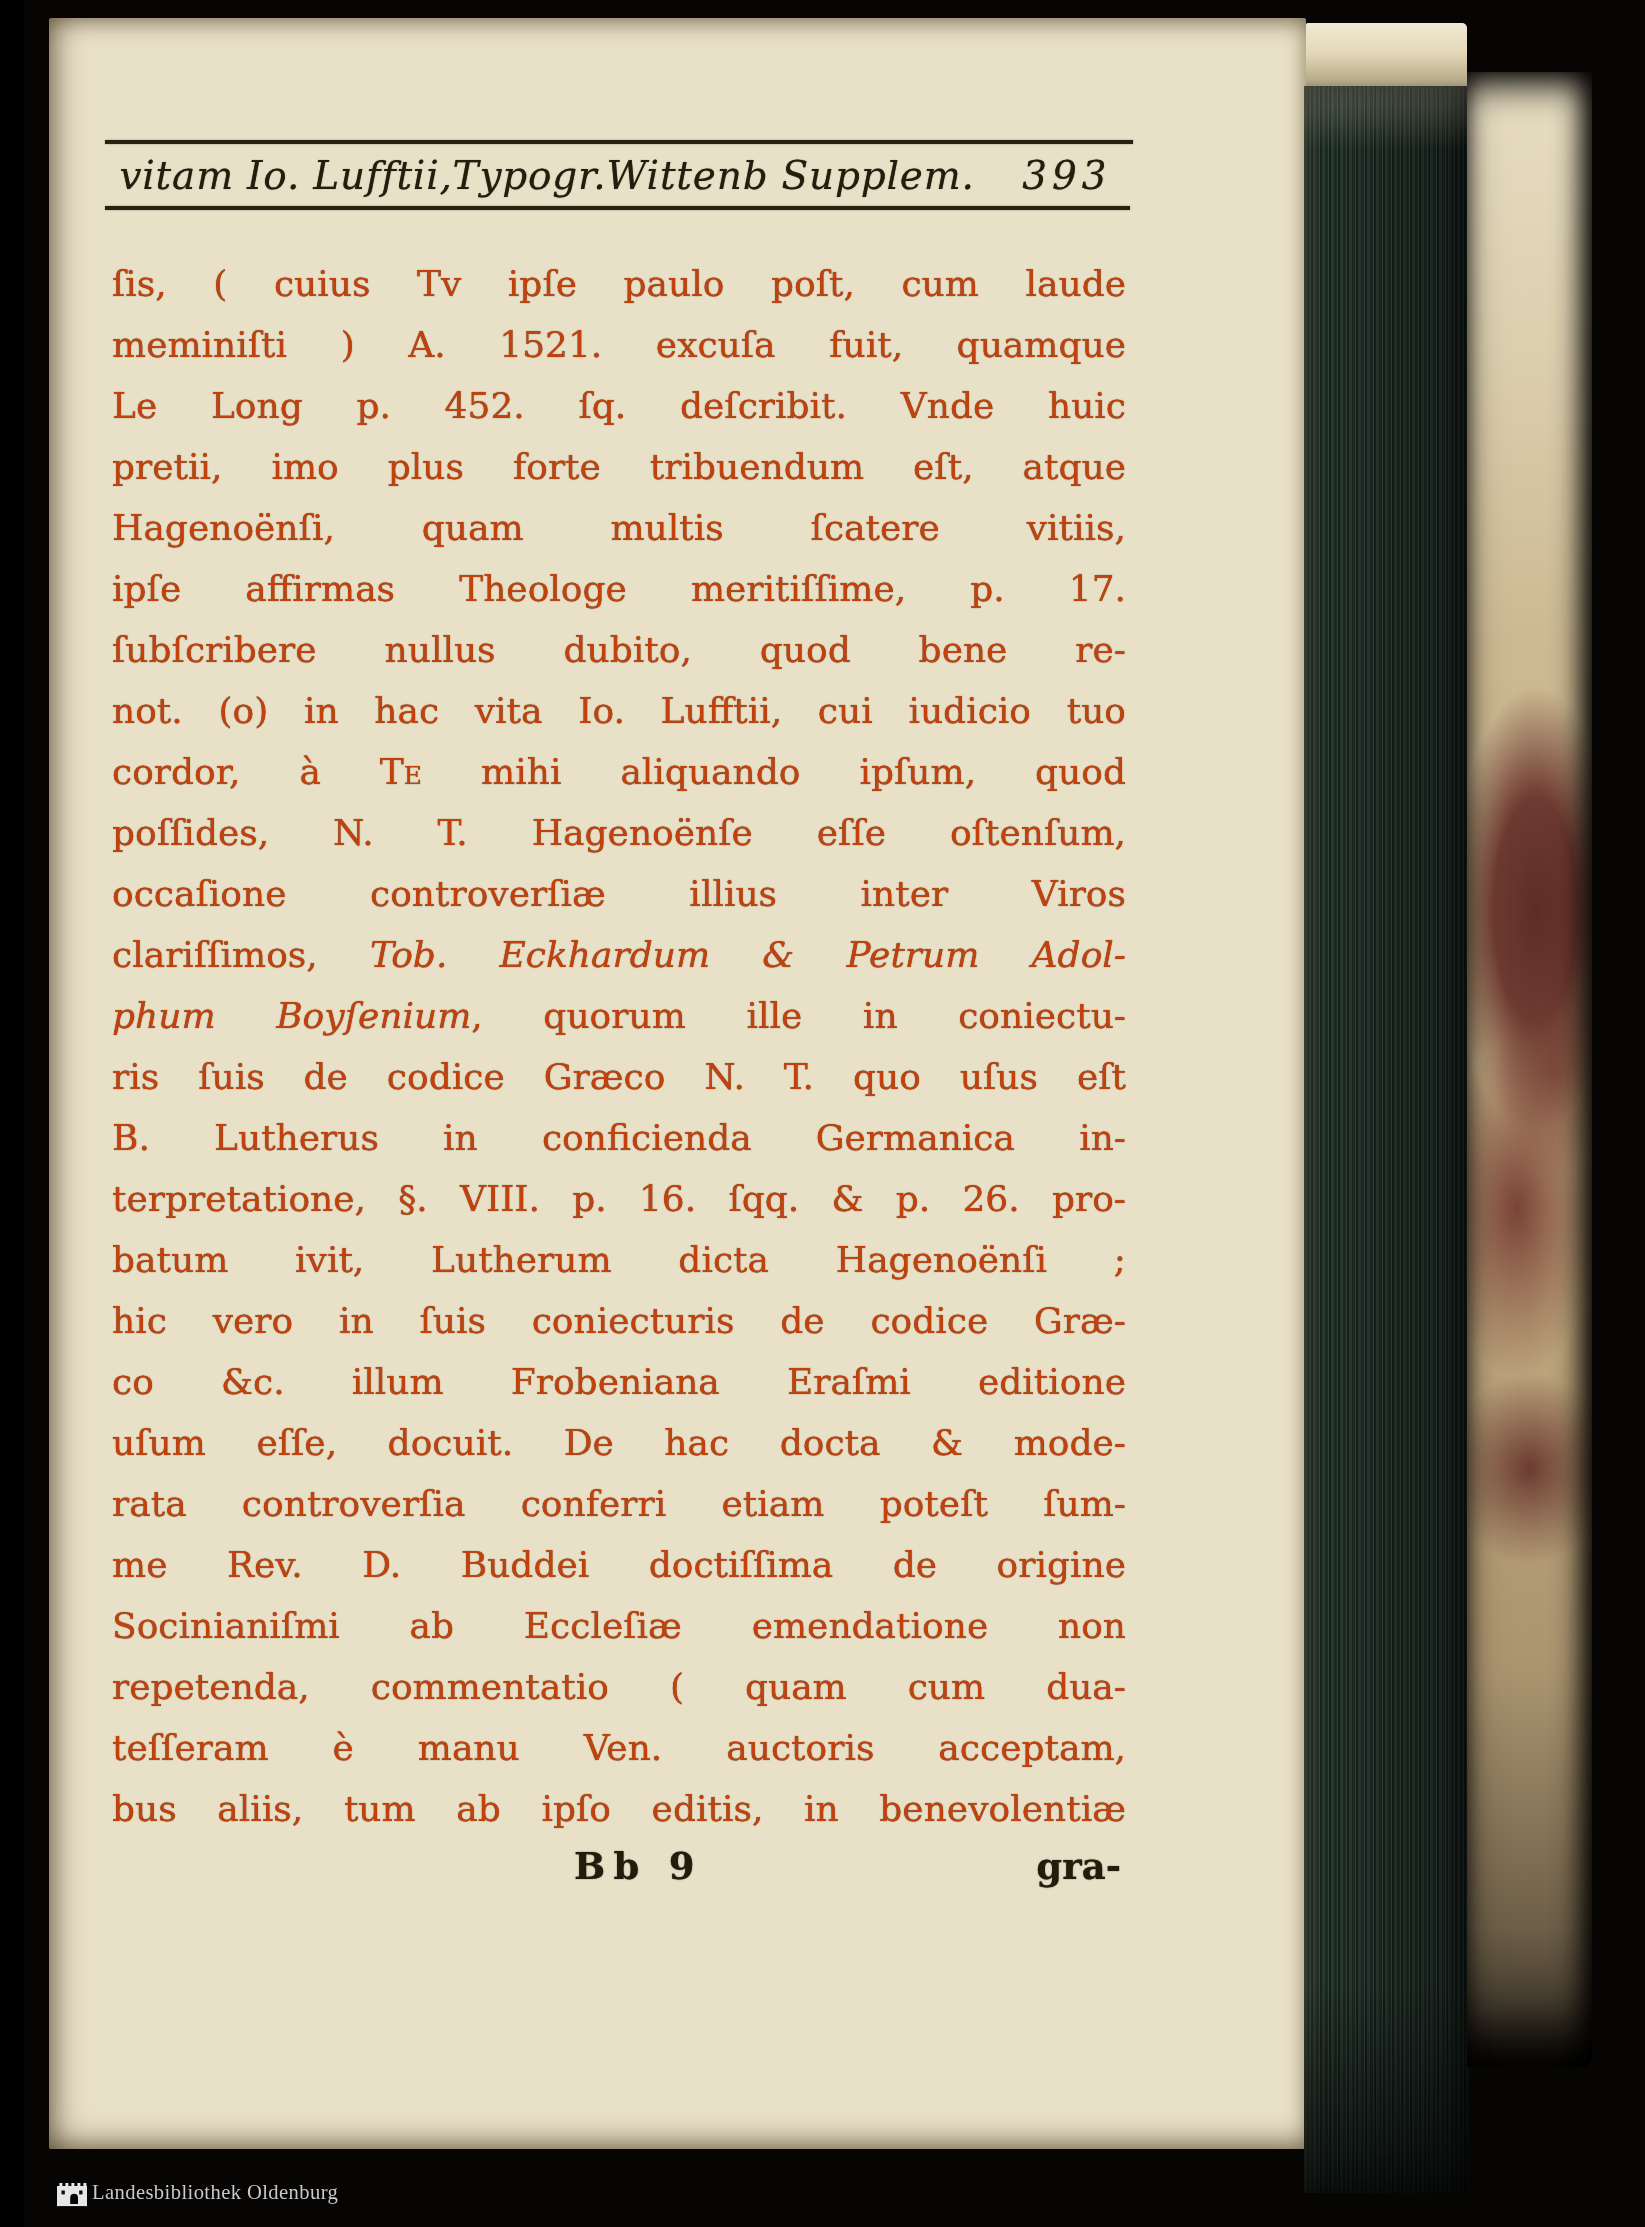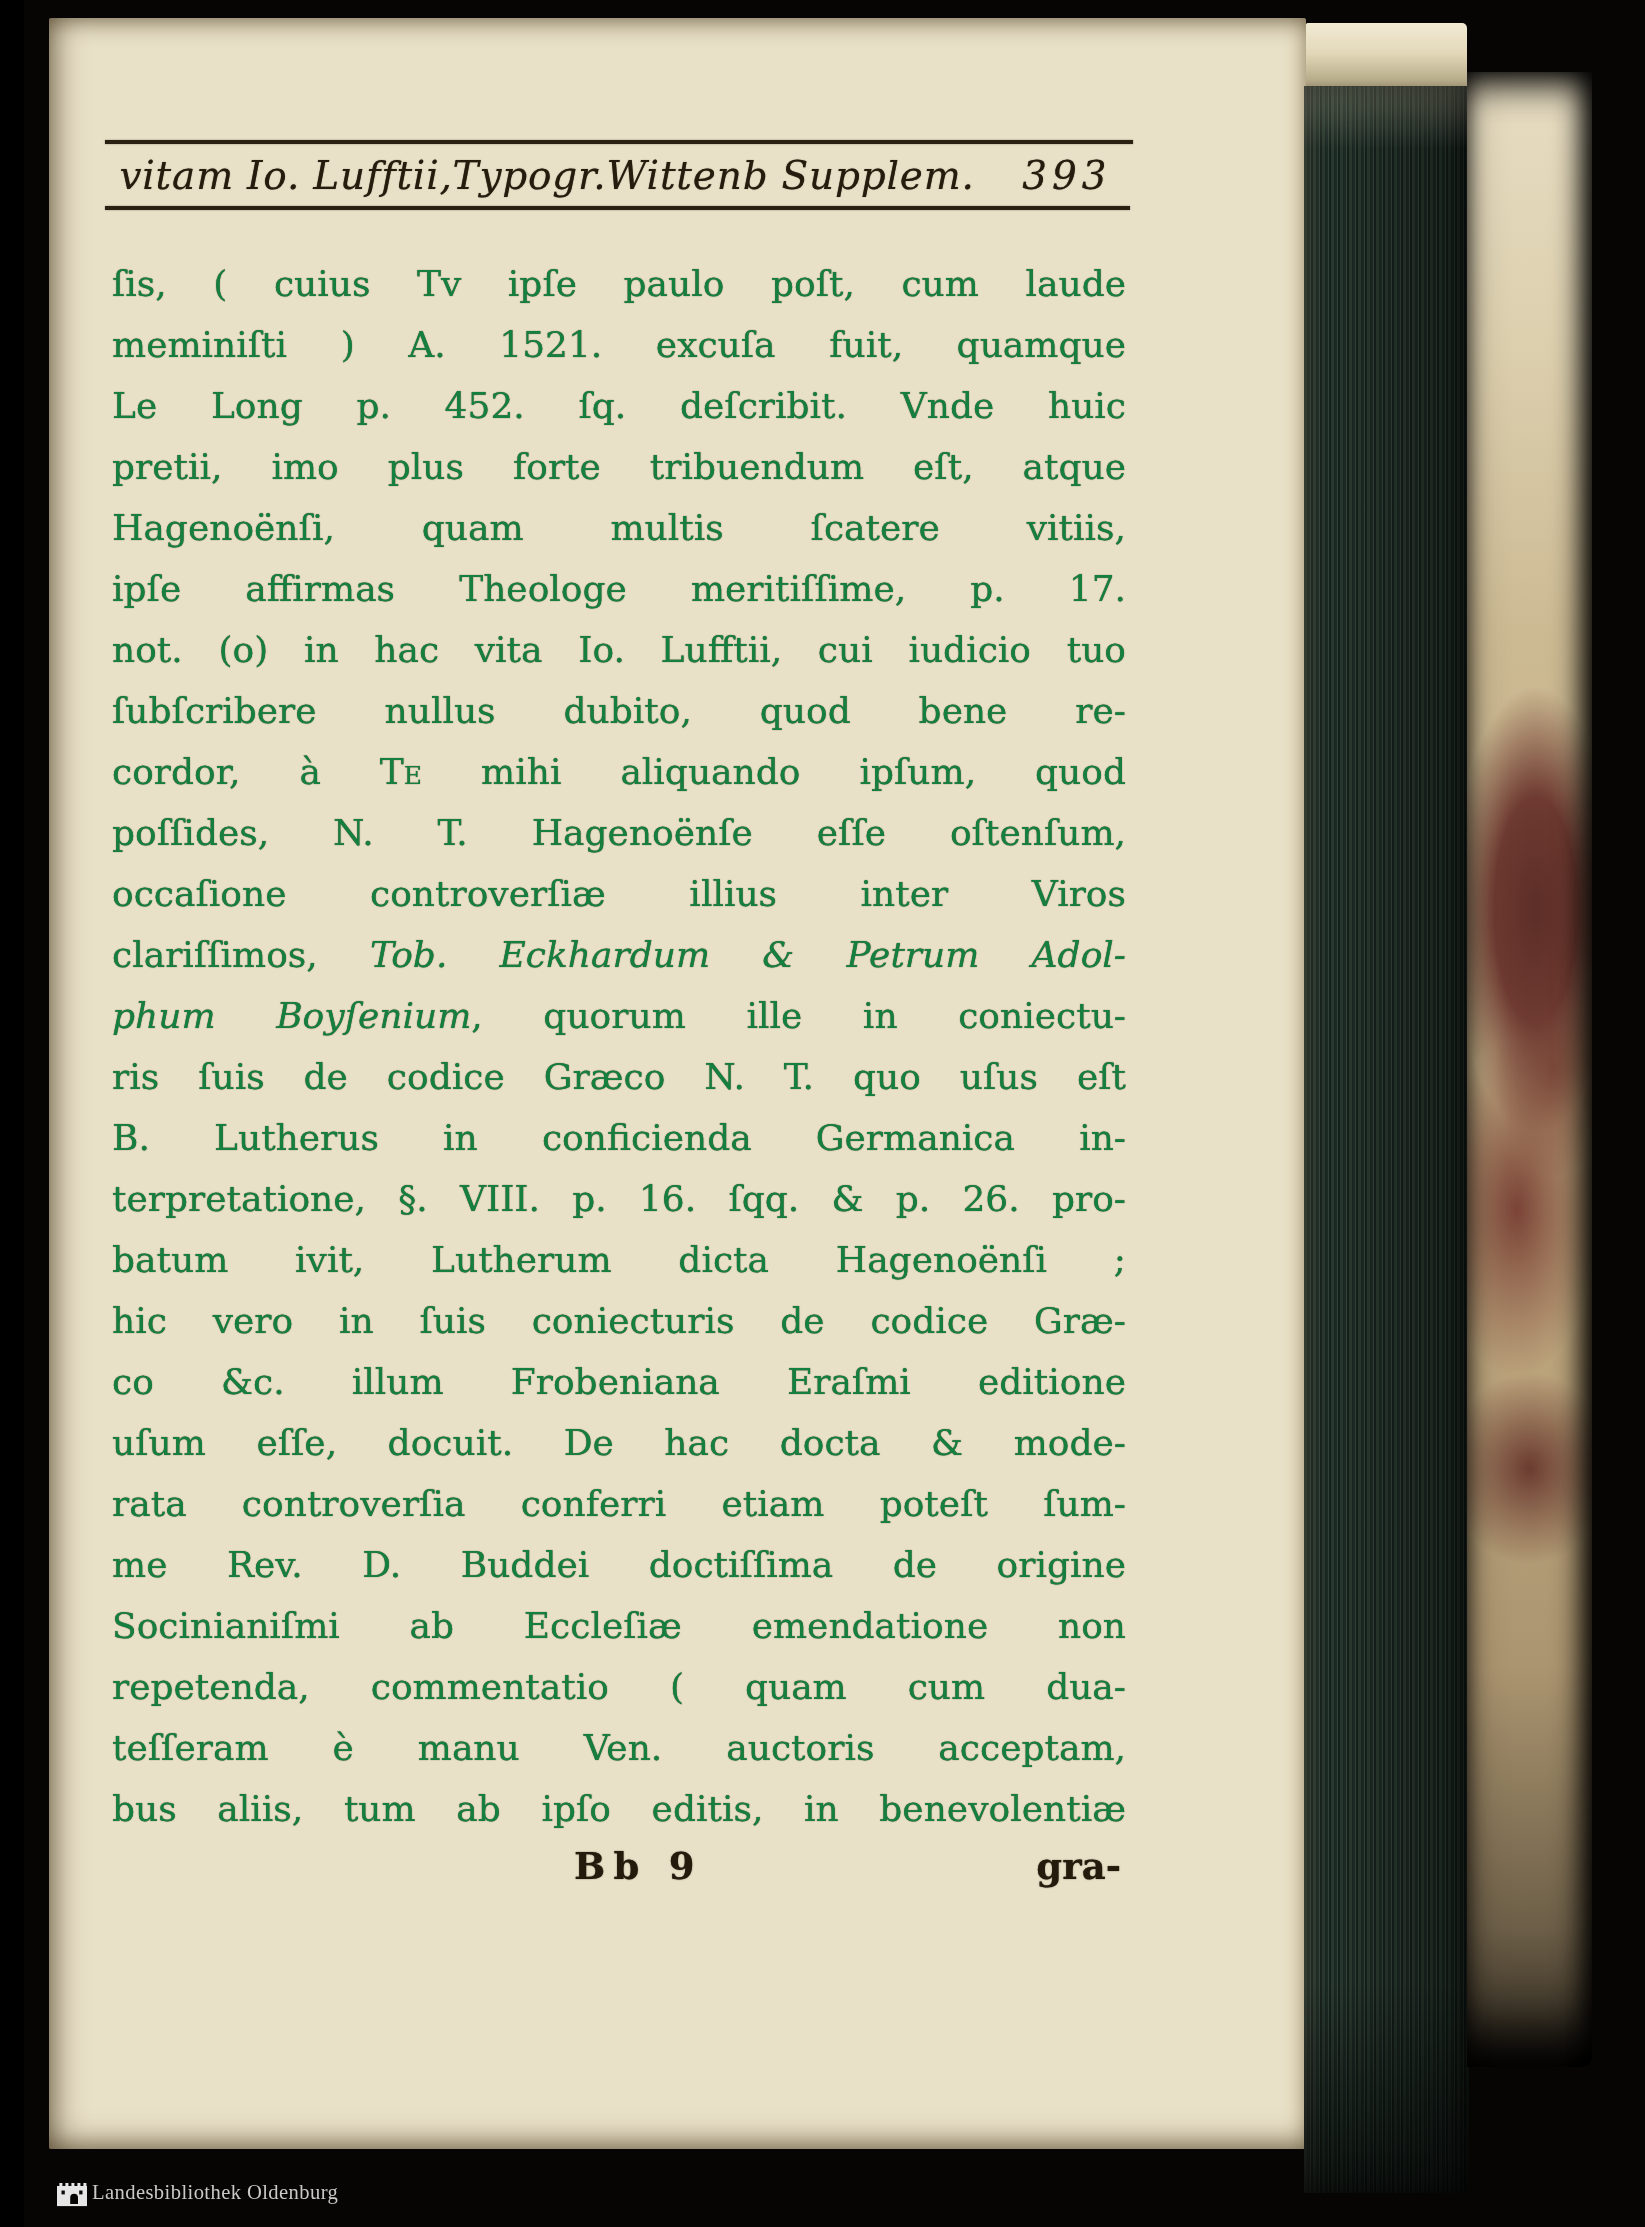--- a/index.html
+++ b/index.html
@@ -34,21 +34,21 @@
     display:flex;justify-content:space-between;align-items:baseline;
     padding:6.6px 8.2px 0 11.5px;
     font-style:italic;font-size:39px;line-height:49px;color:#251c0e;
     text-shadow:0 0 1px rgba(35,26,13,.75);
     letter-spacing:0.8px;white-space:nowrap;
   }
   .header-text .pagenum{font-style:italic;letter-spacing:5px;padding-right:8.2px;}
   
   .text-block{position:absolute;left:63px;top:235px;width:1014px;}
   .body-line{
-    font-size:36px;line-height:61px;height:61px;color:#15803d;
+    font-size:36px;line-height:61px;height:61px;color:#c2410c;
     text-align:justify;text-align-last:justify;
     text-shadow:0 0 1.1px rgba(30,22,10,.8);
     word-spacing:3.3px;overflow:hidden;
   }
   .body-line .it{font-style:italic;}
   .body-line .sc{font-variant:small-caps;}
   .sig-row{position:relative;height:63px;margin-top:5px;font-size:37px;color:#241b0d;
     text-shadow:0 0 1.2px rgba(30,22,10,.85);}
   .sig-mark{position:absolute;left:462px;top:0;font-weight:bold;letter-spacing:8.2px;}
   .catchword{position:absolute;right:5px;top:0;font-weight:bold;}
@@ -108,22 +108,22 @@
     </div>
 
     <div class="text-block">
       <div>
           <div class="body-line"><span>ſis, ( cuius Tv ipſe paulo poſt, cum laude</span></div>
           <div class="body-line"><span>meminiſti ) A. 1521. excuſa fuit, quamque</span></div>
           <div class="body-line"><span>Le Long p. 452. ſq. deſcribit.  Vnde huic</span></div>
           <div class="body-line"><span>pretii, imo plus forte tribuendum eſt, atque</span></div>
           <div class="body-line"><span>Hagenoënſi, quam multis ſcatere vitiis,</span></div>
           <div class="body-line"><span>ipſe affirmas Theologe meritiſſime, p. 17.</span></div>
+          <div class="body-line"><span>ſubſcribere nullus dubito, quod bene re-</span></div>
           <div class="body-line"><span>not. (o) in hac vita Io. Lufftii, cui iudicio tuo</span></div>
-          <div class="body-line"><span>ſubſcribere nullus dubito, quod bene re-</span></div>
           <div class="body-line"><span>cordor, à </span><span class="sc">Te</span><span> mihi aliquando ipſum, quod</span></div>
           <div class="body-line"><span>poſſides, N. T. Hagenoënſe eſſe oſtenſum,</span></div>
           <div class="body-line"><span>occaſione controverſiæ illius inter Viros</span></div>
           <div class="body-line"><span>clariſſimos, </span><span class="it">Tob. Eckhardum &amp; Petrum Adol-</span></div>
           <div class="body-line"><span class="it">phum Boyſenium</span><span>, quorum ille in coniectu-</span></div>
           <div class="body-line"><span>ris ſuis de codice Græco N. T. quo uſus eſt</span></div>
           <div class="body-line"><span>B. Lutherus in conficienda Germanica in-</span></div>
           <div class="body-line"><span>terpretatione, §. VIII. p. 16. ſqq. &amp; p. 26. pro-</span></div>
           <div class="body-line"><span>batum ivit, Lutherum dicta Hagenoënſi ;</span></div>
           <div class="body-line"><span>hic vero in ſuis coniecturis de codice Græ-</span></div>

